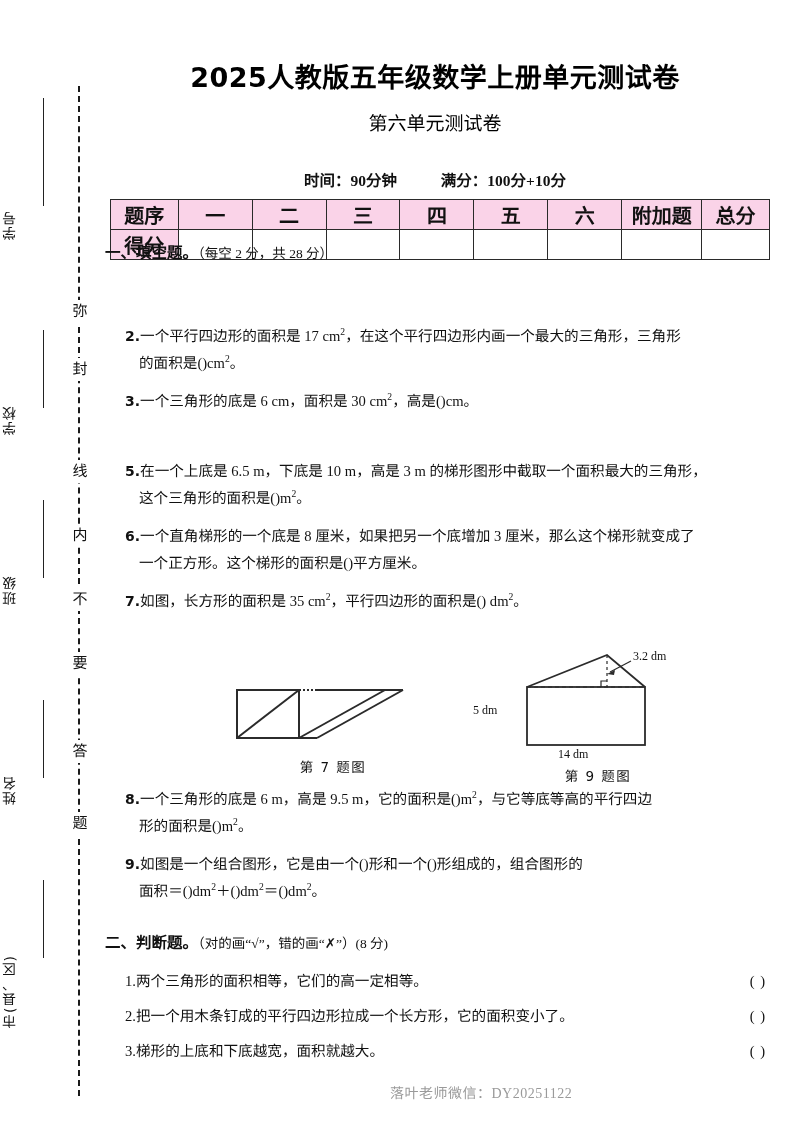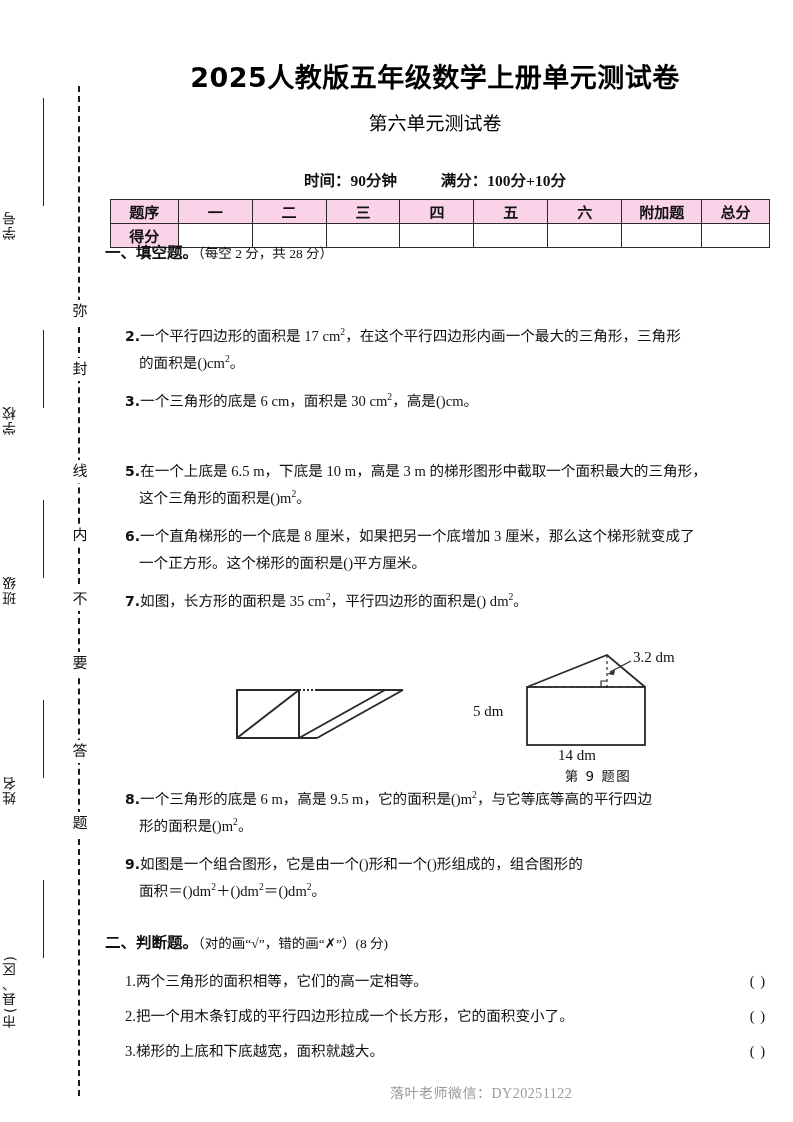--- a/index.html
+++ b/index.html
@@ -122,21 +122,21 @@
     top: 199px;
     border-collapse: collapse;
     width: 660px;
     table-layout: fixed;
   }
   #score-table td {
     border: 1.2px solid #2a2a2a;
     height: 23px;
     text-align: center;
     vertical-align: middle;
-    font-size: 15px;
+    font-size: 20px;
     font-weight: bold;
     font-family: "DejaVu Sans", "Liberation Sans", sans-serif;
     padding: 0;
   }
   #score-table td.pink { background: #fad3e8; }
   #score-table td.blank { background: #ffffff; }
   .col-first { width: 66px; }
   .col-num   { width: 72px; }
   .col-extra { width: 78px; }
   .col-total { width: 66px; }
@@ -199,21 +199,21 @@
     font-size: 13.5px;
     font-family: "DejaVu Sans", "Liberation Sans", sans-serif;
     letter-spacing: 1.5px;
     margin-top: 2px;
   }
   #figure7 { position: absolute; left: 128px; top: 680px; width: 200px; }
   #figure9 { position: absolute; left: 368px; top: 645px; width: 250px; }
 
   .fig-label {
     position: absolute;
-    font-size: 15px;
+    font-size: 12px;
     font-family: "Liberation Serif", "DejaVu Serif", serif;
     text-align: center;
   }
 
   
   #footer-watermark {
     position: absolute;
     left: 390px;
     top: 1082px;
     font-size: 14px;
@@ -347,20 +347,21 @@
 
         <polyline points="66,58 84,10" fill="none" stroke="#2b2b2b" stroke-width="0"></polyline>
 
         <line x1="66" y1="58" x2="152" y2="58" stroke="#2b2b2b" stroke-width="2" opacity="0"></line>
 
         <line x1="66" y1="58" x2="152" y2="10" stroke="#2b2b2b" stroke-width="2"></line>
         <line x1="84" y1="58" x2="170" y2="10" stroke="#2b2b2b" stroke-width="2"></line>
         <line x1="66" y1="58" x2="84" y2="58" stroke="#2b2b2b" stroke-width="2"></line>
         <line x1="152" y1="10" x2="170" y2="10" stroke="#2b2b2b" stroke-width="2"></line>
       </svg>
+      <div class="fig-caption">第 7 题图</div>
     </div>
 
     <div id="figure9">
       <svg width="250" height="112" viewBox="0 0 250 112">
 
         <rect x="54" y="42" width="118" height="58" fill="none" stroke="#2b2b2b" stroke-width="1.8"></rect>
 
         <polyline points="54,42 134,10 172,42" fill="none" stroke="#2b2b2b" stroke-width="1.8"></polyline>
 
         <line x1="54" y1="42" x2="172" y2="42" stroke="#2b2b2b" stroke-width="1.2" stroke-dasharray="4 3"></line>

